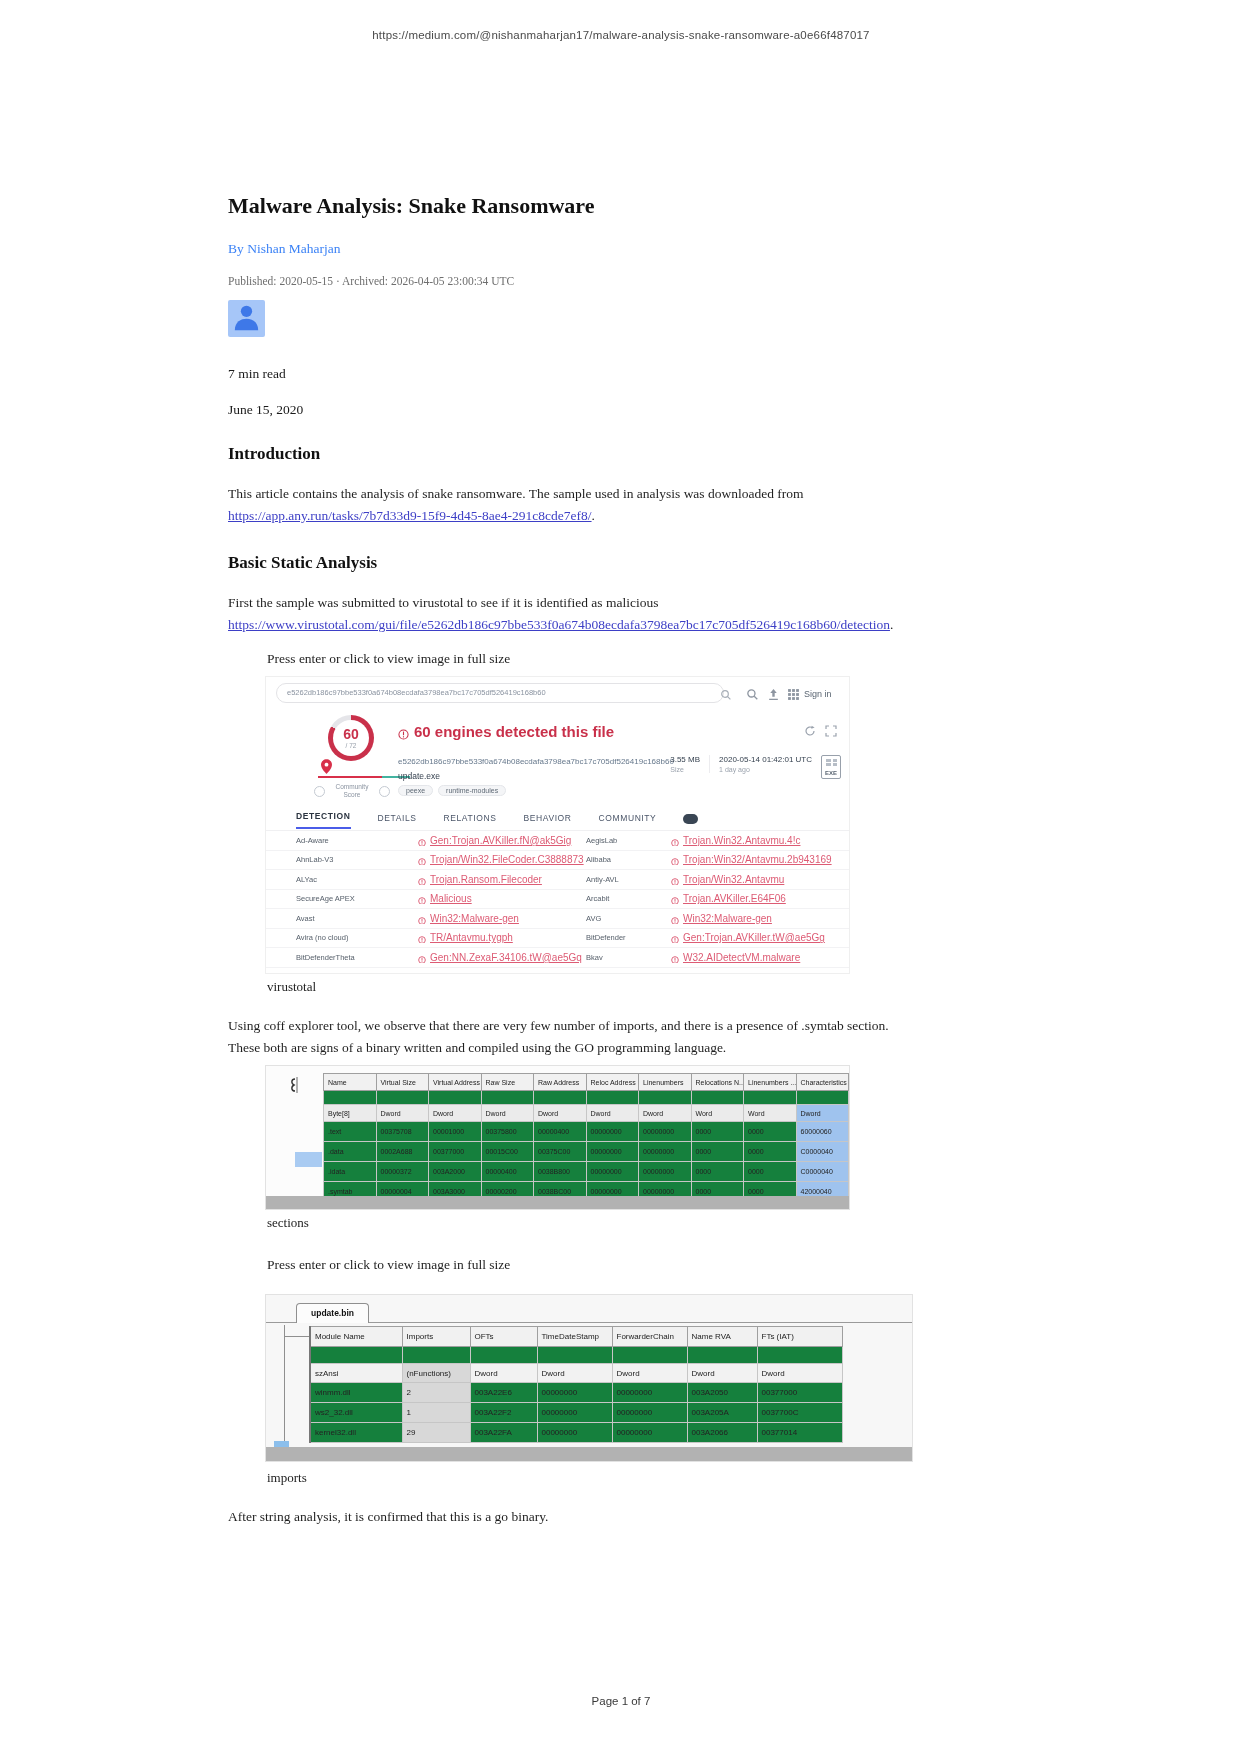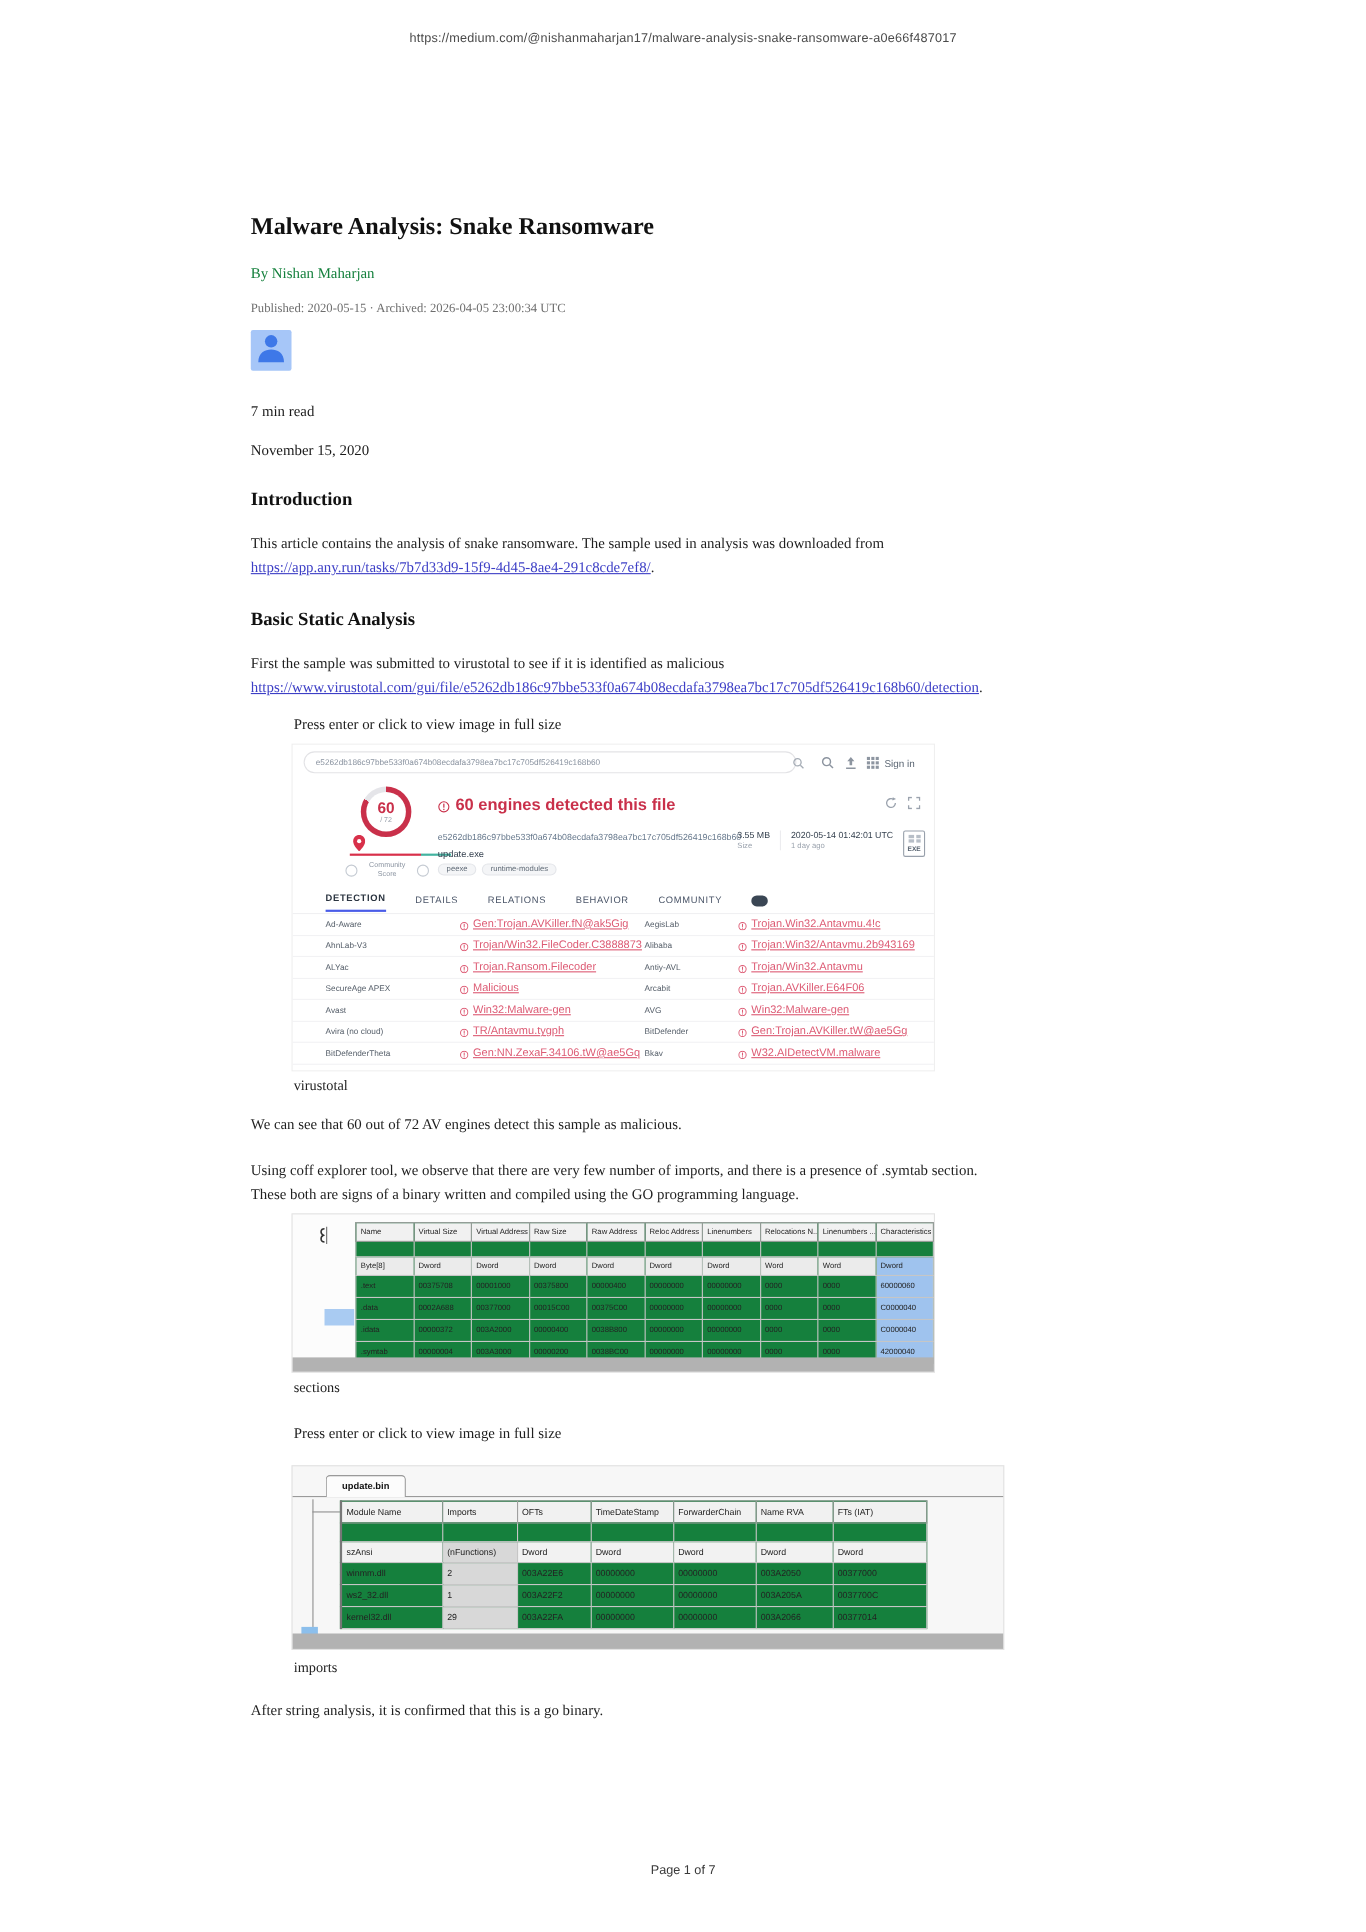--- a/index.html
+++ b/index.html
@@ -5,21 +5,21 @@
   * { margin:0; padding:0; box-sizing:border-box; }
   html,body { background:#ffffff; }
   body { width:1242px; height:1756px; position:relative; font-family:"Liberation Serif", serif; color:#1a1a1a; overflow:hidden; }
 
   .header-url { position:absolute; top:29px; left:0; width:100%; text-align:center;
     font-family:"Liberation Sans", sans-serif; font-size:11.5px; color:#4a4a4a; letter-spacing:.2px; }
 
   .article { position:absolute; left:228px; top:0; width:662px; }
 
   .title { margin-top:193px; font-size:22px; font-weight:bold; color:#111; }
-  .byline { margin-top:22px; font-size:13.5px; color:#15803d; }
+  .byline { margin-top:22px; font-size:13.5px; color:#3b82f6; }
   .meta { margin-top:18px; font-size:11.5px; color:#6e6e6e; }
   .avatar { margin-top:13px; width:37px; height:37px; background:#a6c6f8; border-radius:2px;
     display:flex; align-items:flex-end; justify-content:center; overflow:hidden; }
   .read-time { margin-top:29px; font-size:13.5px; }
   .pub-date { margin-top:20px; font-size:13.5px; }
   .h2 { margin-top:26px; font-size:17px; font-weight:bold; color:#111; }
   .para { margin-top:19px; font-size:13.5px; line-height:22px; color:#1f1f1f; }
   .para a, .link { color:#3d3fc6; text-decoration:underline; }
   .hint { margin-top:15px; margin-left:39px; font-size:13.5px; color:#1f1f1f; }
   .caption { margin-top:5px; margin-left:39px; font-size:13px; color:#222; }
@@ -133,21 +133,21 @@
   <div class="avatar">
     <span>
       <svg width="33" height="33" viewBox="0 0 24 24">
         <circle cx="12" cy="8.2" r="4.1" fill="#3e78e8"></circle>
         <path d="M3.5 22 C3.5 15.8 7.9 13.6 12 13.6 C16.1 13.6 20.5 15.8 20.5 22 Z" fill="#3e78e8"></path>
       </svg>
     </span>
   </div>
 
   <div class="read-time">7 min read</div>
-  <div class="pub-date">November 15, 2020</div>
+  <div class="pub-date">June 15, 2020</div>
 
   <div class="h2">Introduction</div>
   <div class="para">
     <span>This article contains the analysis of snake ransomware. The sample used in analysis was downloaded from</span>
     <a href="#" class="link">https://app.any.run/tasks/7b7d33d9-15f9-4d45-8ae4-291c8cde7ef8/</a><span>.</span>
   </div>
 
   <div class="h2">Basic Static Analysis</div>
   <div class="para">
     <span>First the sample was submitted to virustotal to see if it is identified as malicious</span>
@@ -419,21 +419,20 @@
                 <rect x="5.3" y="8" width="1.4" height="1.4" fill="#dd5b74"></rect>
               </svg></span>
             <span>W32.AIDetectVM.malware</span>
           </span>
       </div>
     </div>
   </div>
 
   <div class="caption">virustotal</div>
 
-  <div class="para" style="margin-top:16px">We can see that 60 out of 72 AV engines detect this sample as malicious.</div>
   <div class="para" style="margin-top:20px">Using coff explorer tool, we observe that there are very few number of imports, and there is a presence of .symtab section. These both are signs of a binary written and compiled using the GO programming language.</div>
 
   <div class="fig fig-sections">
     <span class="win-glyph">
       <svg width="11" height="16" viewBox="0 0 11 16">
           <path d="M8 2 C4 2 4 6.5 7 8 C4 9.5 4 14 8 14" fill="none" stroke="#333" stroke-width="1.4"></path>
           <line x1="10" y1="0" x2="10" y2="16" stroke="#666" stroke-width="1"></line>
         </svg>
     </span>
     <span class="win-select"></span>

